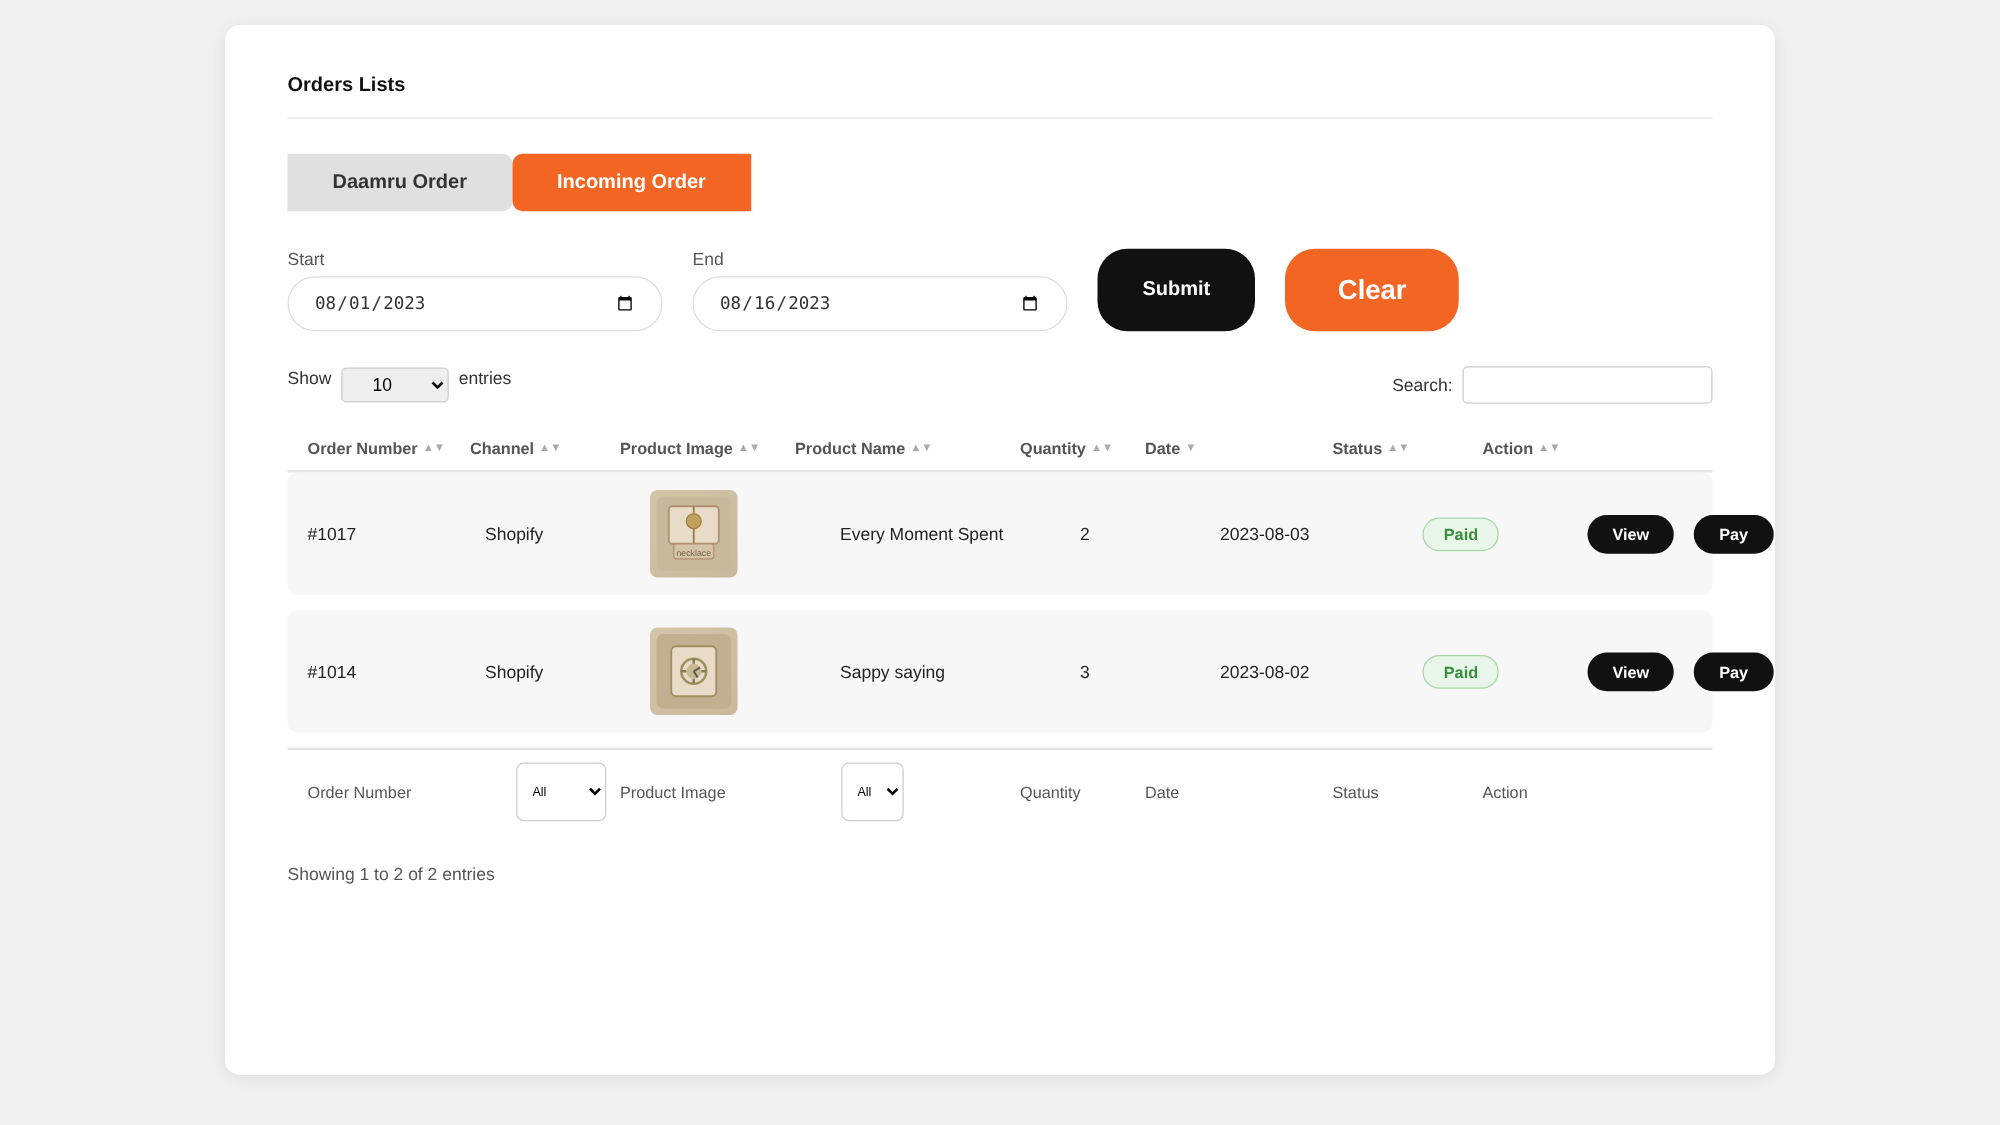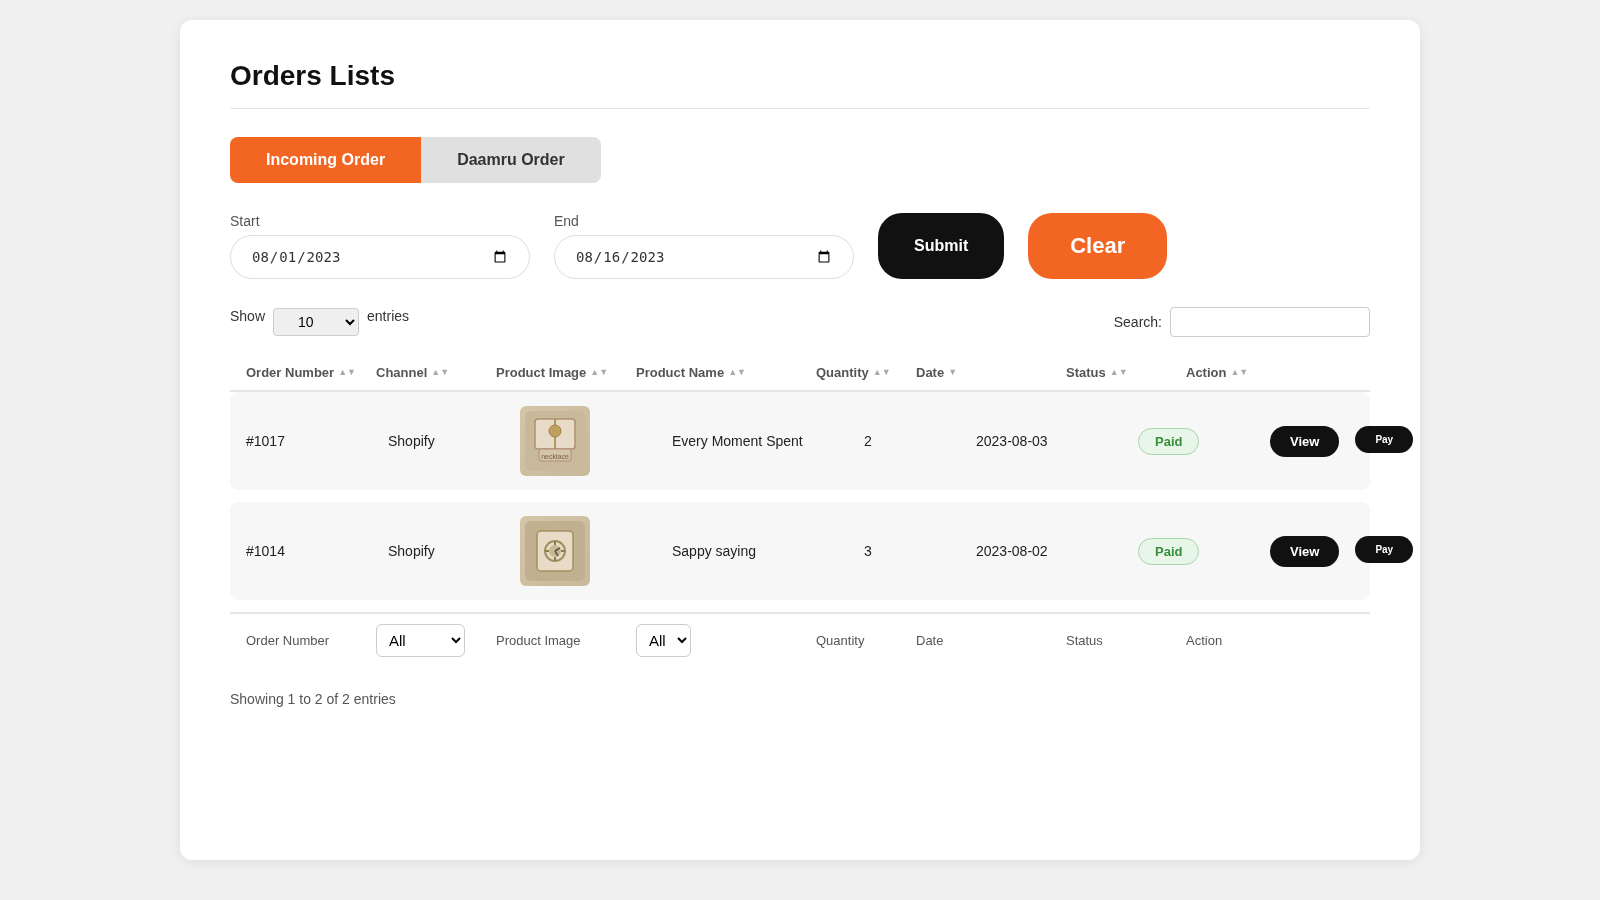--- a/index.html
+++ b/index.html
@@ -14,21 +14,21 @@
     }
     .main-card {
       background: #fff;
       border-radius: 12px;
       width: 1240px;
       min-height: 840px;
       padding: 40px 50px 40px 50px;
       box-shadow: 0 2px 12px rgba(0,0,0,0.08);
     }
     .page-title {
-      font-size: 28px;
+      font-size: 16px;
       font-weight: 700;
       color: #111;
       margin-bottom: 16px;
     }
     .divider {
       border: none;
       border-top: 1.5px solid #e5e5e5;
       margin-bottom: 28px;
     }
     .tabs {
@@ -198,21 +198,21 @@
       font-weight: 600;
       cursor: pointer;
       margin-right: 8px;
     }
     .btn-pay {
       background: #111;
       color: #fff;
       border: none;
       border-radius: 20px;
       padding: 8px 20px;
-      font-size: 10px;
+      font-size: 13px;
       font-weight: 600;
       cursor: pointer;
     }
     .action-cell {
       display: flex;
       gap: 8px;
       align-items: flex-start;
     }
     .table-footer-filters {
       display: grid;
@@ -220,24 +220,25 @@
       align-items: center;
       padding: 10px 16px;
       margin-top: 8px;
       font-size: 13px;
       color: #555;
       border-top: 2px solid #e5e5e5;
     }
     .filter-select {
       border: 1.5px solid #ccc;
       border-radius: 6px;
-      padding: 6px 8px;
-      font-size: 15px;
+      padding: 16px 8px;
+      font-size: 10px;
       background: #fff;
       cursor: pointer;
+      margin-left: 37px;
     }
     .pagination-row {
       display: flex;
       justify-content: space-between;
       align-items: center;
       margin-top: 24px;
     }
     .pagination-info {
       font-size: 14px;
       color: #555;
@@ -273,22 +274,22 @@
   </style>
 </head>
 <body>
 
 <div class="main-card">
 
   <h1 class="page-title">Orders Lists</h1>
   <hr class="divider">
 
   <div class="tabs">
+    <button class="tab tab-inactive">Daamru Order</button>
     <button class="tab tab-active">Incoming Order</button>
-    <button class="tab tab-inactive">Daamru Order</button>
   </div>
 
   <div class="filter-row">
     <div class="filter-group">
       <span class="filter-label">Start</span>
       <input class="date-input" type="date" value="2023-08-01" style="">
     </div>
     <div class="filter-group">
       <span class="filter-label">End</span>
       <input class="date-input" type="date" value="2023-08-16" style="">

